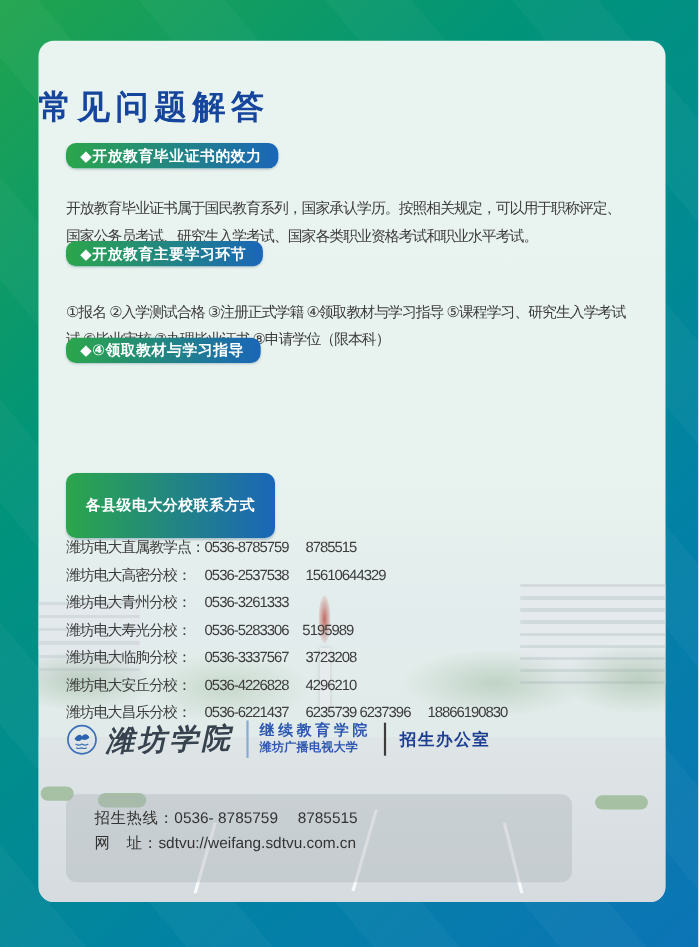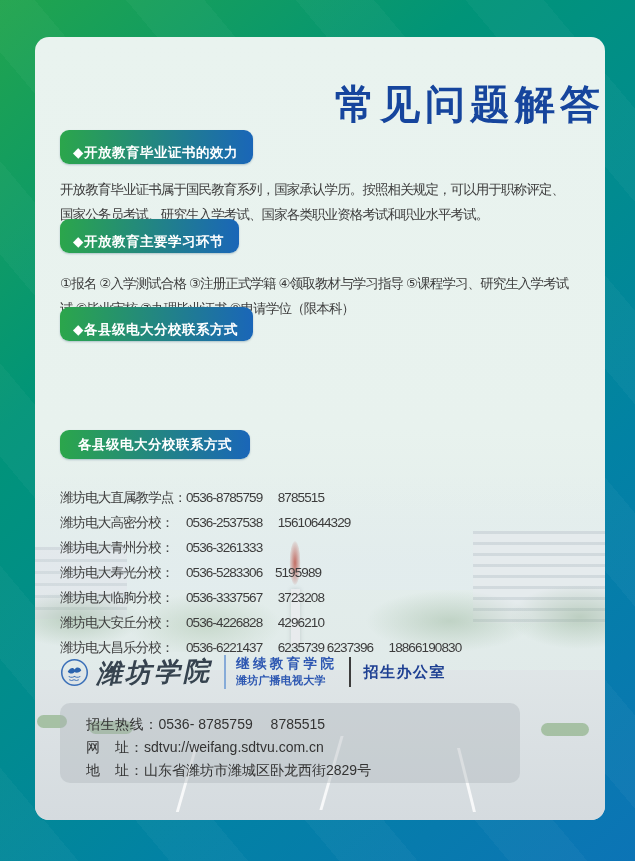--- a/index.html
+++ b/index.html
@@ -46,32 +46,32 @@
   .lane{position:absolute;width:3px;height:64px;background:rgba(255,255,255,0.8);transform:skewX(-16deg);}
   .lane-1{left:150px;bottom:8px;}
   .lane-2{left:295px;bottom:10px;height:74px;}
   .lane-3{left:430px;bottom:8px;transform:skewX(14deg);}
   .hedge{position:absolute;height:13px;border-radius:7px;background:rgba(122,166,112,0.55);}
   .hedge-left{left:54px;bottom:86px;width:44px;}
   .hedge-right{right:16px;bottom:84px;width:48px;}
   .hedge-far-left{left:2px;bottom:92px;width:30px;}
   
   .title{
-    position:absolute;top:40px;left:0;width:100%;text-align:right;z-index:2;
+    position:absolute;top:40px;left:0;width:100%;text-align:left;z-index:2;
     font-family:Liberation Serif, serif;
-    font-weight:bold;font-size:40px;letter-spacing:5px;color:#16459d;
+    font-weight:bold;font-size:30px;letter-spacing:5px;color:#16459d;
   }
   .badge{
     position:absolute;left:25px;z-index:2;height:23px;line-height:23px;
-    padding:11px 15px 0 13px;border-radius:9px;
+    padding:0 15px 0 13px;border-radius:9px;
     background:linear-gradient(90deg,#2ba64b,#1a66b8);
     color:#ffffff;font-size:13.5px;font-weight:bold;letter-spacing:0.5px;
     box-shadow:0 1px 2px rgba(0,60,90,0.25);
   }
-  .b1{top:93px}.b2{top:182px}.b3{top:270px}.b4{top:393px;padding:3px 18px;}
+  .b1{top:93px}.b2{top:182px}.b3{top:270px}.b4{top:393px;padding:18px 18px;}
   .para{
     position:absolute;left:25px;width:534px;z-index:2;
     font-size:13.5px;letter-spacing:-0.9px;line-height:25px;color:#3c3c3c;
     white-space:pre-line;
     margin-top:20px;
   }
   .p1{top:120px}.p2{top:214px}.p3{top:302px}
   .contact-list{top:428px;}
   
   .brandrow{position:absolute;left:25px;top:612px;width:520px;height:46px;z-index:2;
@@ -83,21 +83,21 @@
     white-space:nowrap;
   }
   .vdiv1{width:2px;height:34px;background:#86abd8;margin:0 10px 0 12px;flex:0 0 auto;}
   .dept{display:flex;flex-direction:column;justify-content:center;line-height:16px;}
   .dept-line1{font-size:13.5px;font-weight:bold;color:#2e58b2;letter-spacing:3.4px;white-space:nowrap;}
   .dept-line2{font-size:11px;font-weight:bold;color:#2e58b2;letter-spacing:0.2px;white-space:nowrap;}
   .vdiv2{width:2px;height:30px;background:#3c3c3c;margin:0 12px;flex:0 0 auto;}
   .office{font-size:15px;font-weight:bold;color:#1d3f92;letter-spacing:1.5px;white-space:nowrap;}
   
   .panel{
-    position:absolute;left:25px;top:666px;width:460px;height:80px;z-index:2;
+    position:absolute;left:25px;top:685px;width:460px;height:80px;z-index:2;
     border-radius:10px;background:rgba(172,179,185,0.38);
   }
   .prow{position:absolute;left:26px;font-size:14px;color:#333333;white-space:nowrap;}
   .r1{top:13px}.r2{top:36px}.r3{top:59px}
   .prow .lbl{letter-spacing:0.5px;}
 </style>
 </head>
 <body>
 
 <div class="page">
@@ -122,21 +122,21 @@
     <div class="title">常见问题解答</div>
 
     <div class="badge b1">◆开放教育毕业证书的效力</div>
     <div class="para p1">开放教育毕业证书属于国民教育系列，国家承认学历。按照相关规定，可以用于职称评定、
 国家公务员考试、研究生入学考试、国家各类职业资格考试和职业水平考试。</div>
 
     <div class="badge b2">◆开放教育主要学习环节</div>
     <div class="para p2">①报名 ②入学测试合格 ③注册正式学籍 ④领取教材与学习指导 ⑤课程学习、研究生入学考试
 试 ⑥毕业审核 ⑦办理毕业证书 ⑧申请学位（限本科）</div>
 
-    <div class="badge b3">◆各县级电大分校联系方式</div>
+    <div class="badge b3">◆④领取教材与学习指导</div>
 
     <div class="badge b4">各县级电大分校联系方式</div>
     <div class="para contact-list">潍坊电大直属教学点：0536-8785759　 8785515
 潍坊电大高密分校：　0536-2537538　 15610644329
 潍坊电大青州分校：　0536-3261333
 潍坊电大寿光分校：　0536-5283306　5195989
 潍坊电大临朐分校：　0536-3337567　 3723208
 潍坊电大安丘分校：　0536-4226828　 4296210
 潍坊电大昌乐分校：　0536-6221437　 6235739 6237396　 18866190830</div>
 
@@ -157,19 +157,16 @@
       <div class="office">招生办公室</div>
     </div>
 
     <div class="panel">
       <div class="prow r1">
         <span class="lbl">招生热线：</span><span>0536- 8785759　 8785515</span>
       </div>
       <div class="prow r2">
         <span class="lbl">网　址：</span><span>sdtvu://weifang.sdtvu.com.cn</span>
       </div>
-      <div class="prow r3">
-        <span class="lbl">地　址：</span><span>山东省潍坊市潍城区卧龙西街2829号</span>
-      </div>
     </div>
 
   </div>
 </div>
 
 </body></html>

